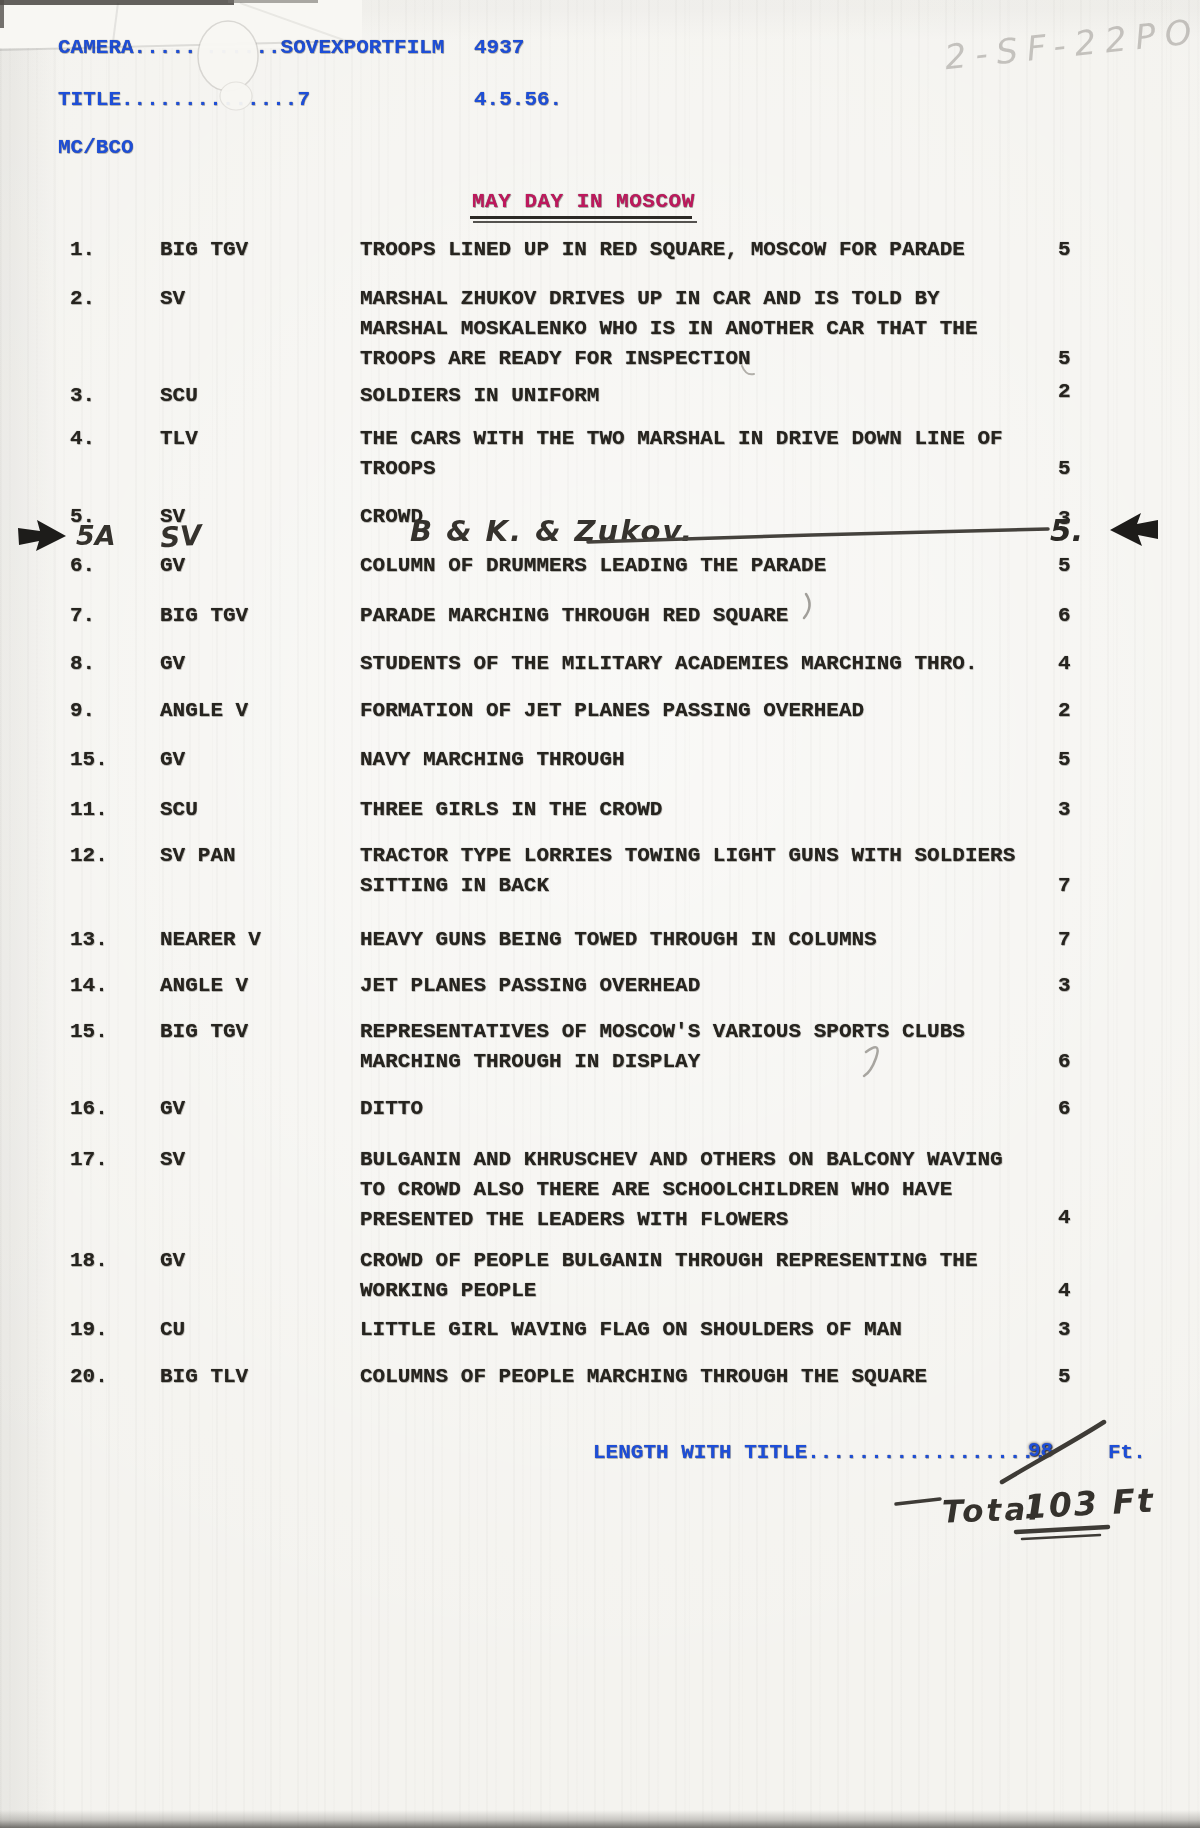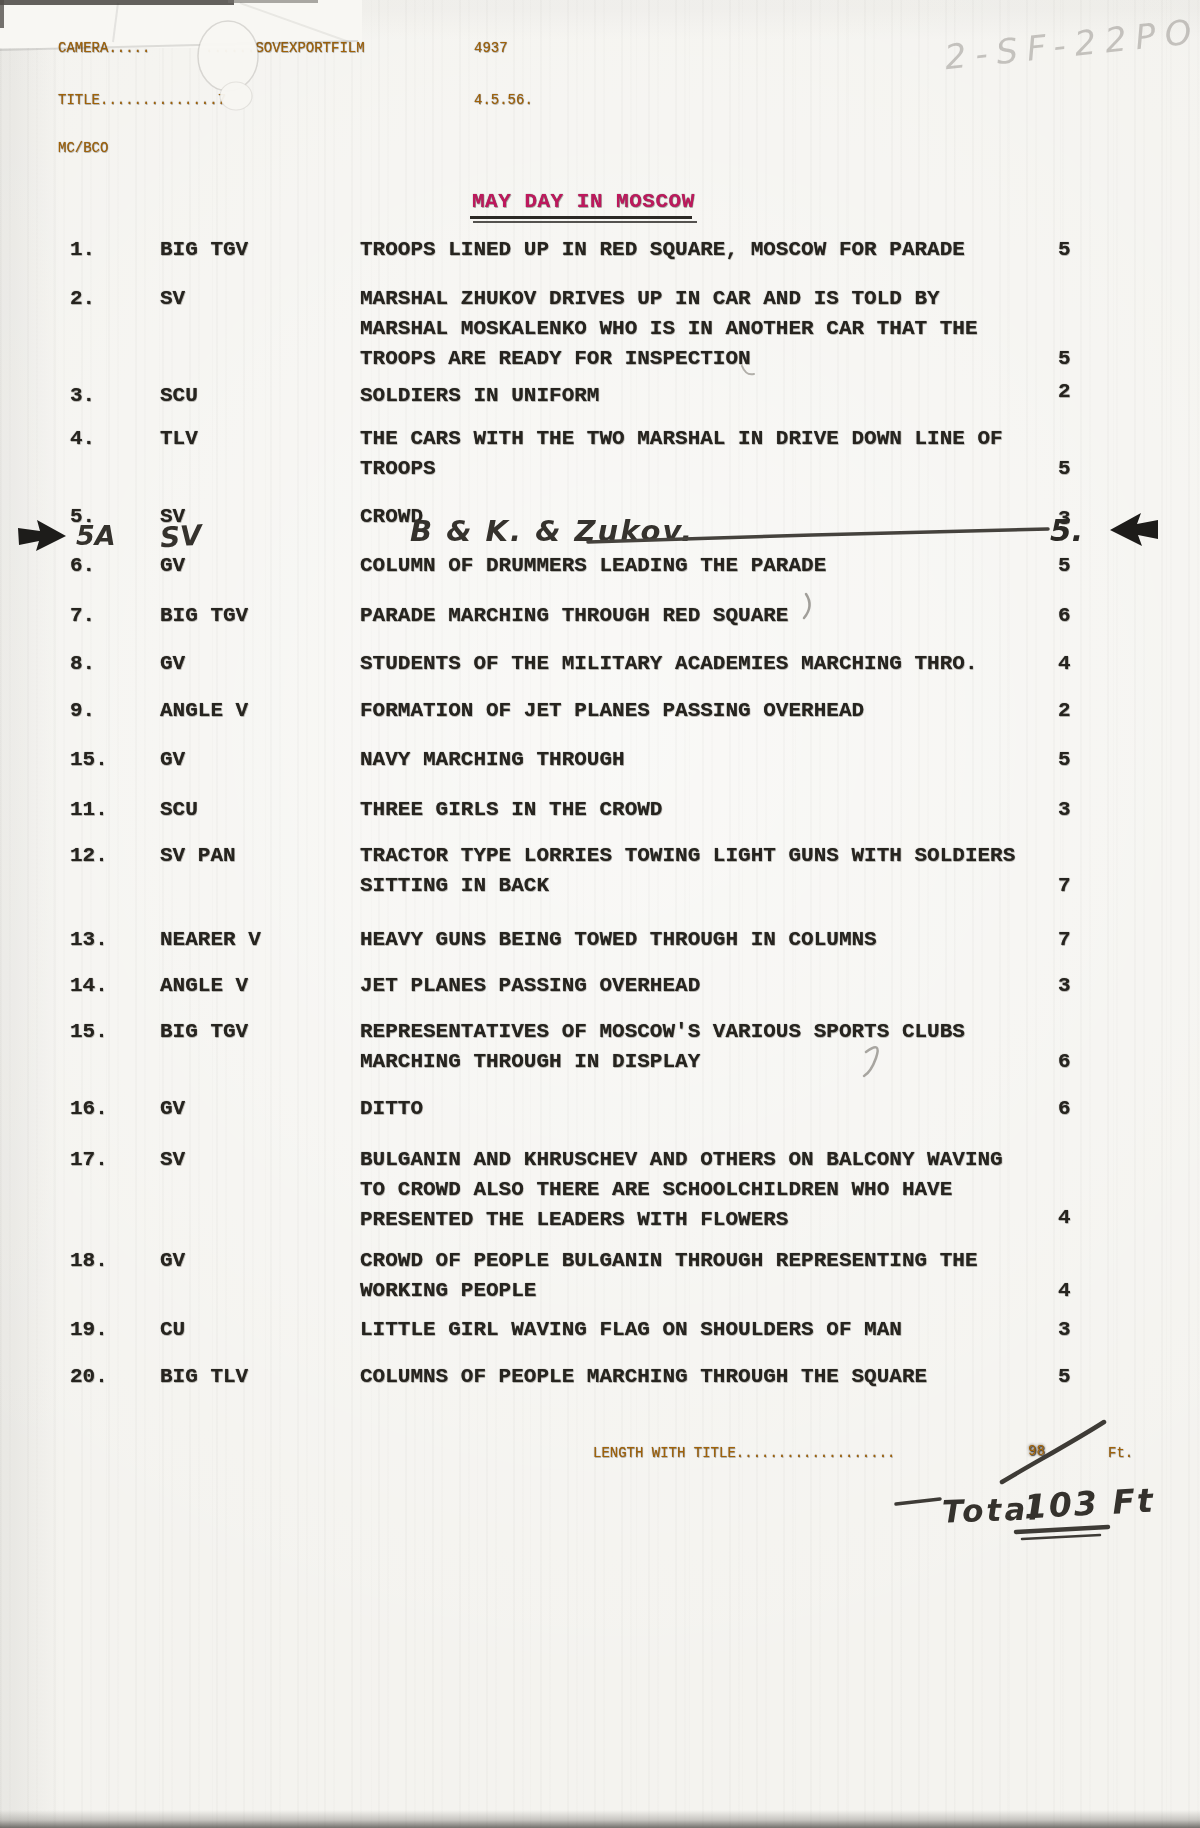--- a/index.html
+++ b/index.html
@@ -21,21 +21,21 @@
   .corner-patch{
     position:absolute;left:0;top:0;width:362px;height:48px;z-index:1;
     background:#f8f7f3;pointer-events:none;
   }
   .bottom-band{
     position:absolute;left:0;bottom:0;width:100%;height:18px;z-index:6;pointer-events:none;
     background:linear-gradient(180deg, rgba(120,117,112,0) 0%, rgba(118,115,110,0.35) 55%, rgba(72,70,66,0.75) 100%);
   }
   
   .typed{
-    position:absolute;color:#a16207;font-weight:400;font-size:14px;line-height:30px;
+    position:absolute;color:#1d4ed8;font-weight:700;font-size:21px;line-height:30px;
     white-space:pre;letter-spacing:0px;
     text-shadow:0 0 1px rgba(40,34,28,0.65), 0.6px 0.6px 0 rgba(40,34,28,0.25);
     z-index:3;
   }
   .row{position:absolute;left:0;top:0;width:1200px;height:30px;z-index:3;}
   .row span{
     position:absolute;display:block;color:#26241f;font-weight:700;font-size:21px;line-height:30px;
     white-space:pre;text-shadow:0 0 1px rgba(40,34,28,0.65), 0.6px 0.6px 0 rgba(40,34,28,0.25);
   }
   .c-num{left:70px;}

